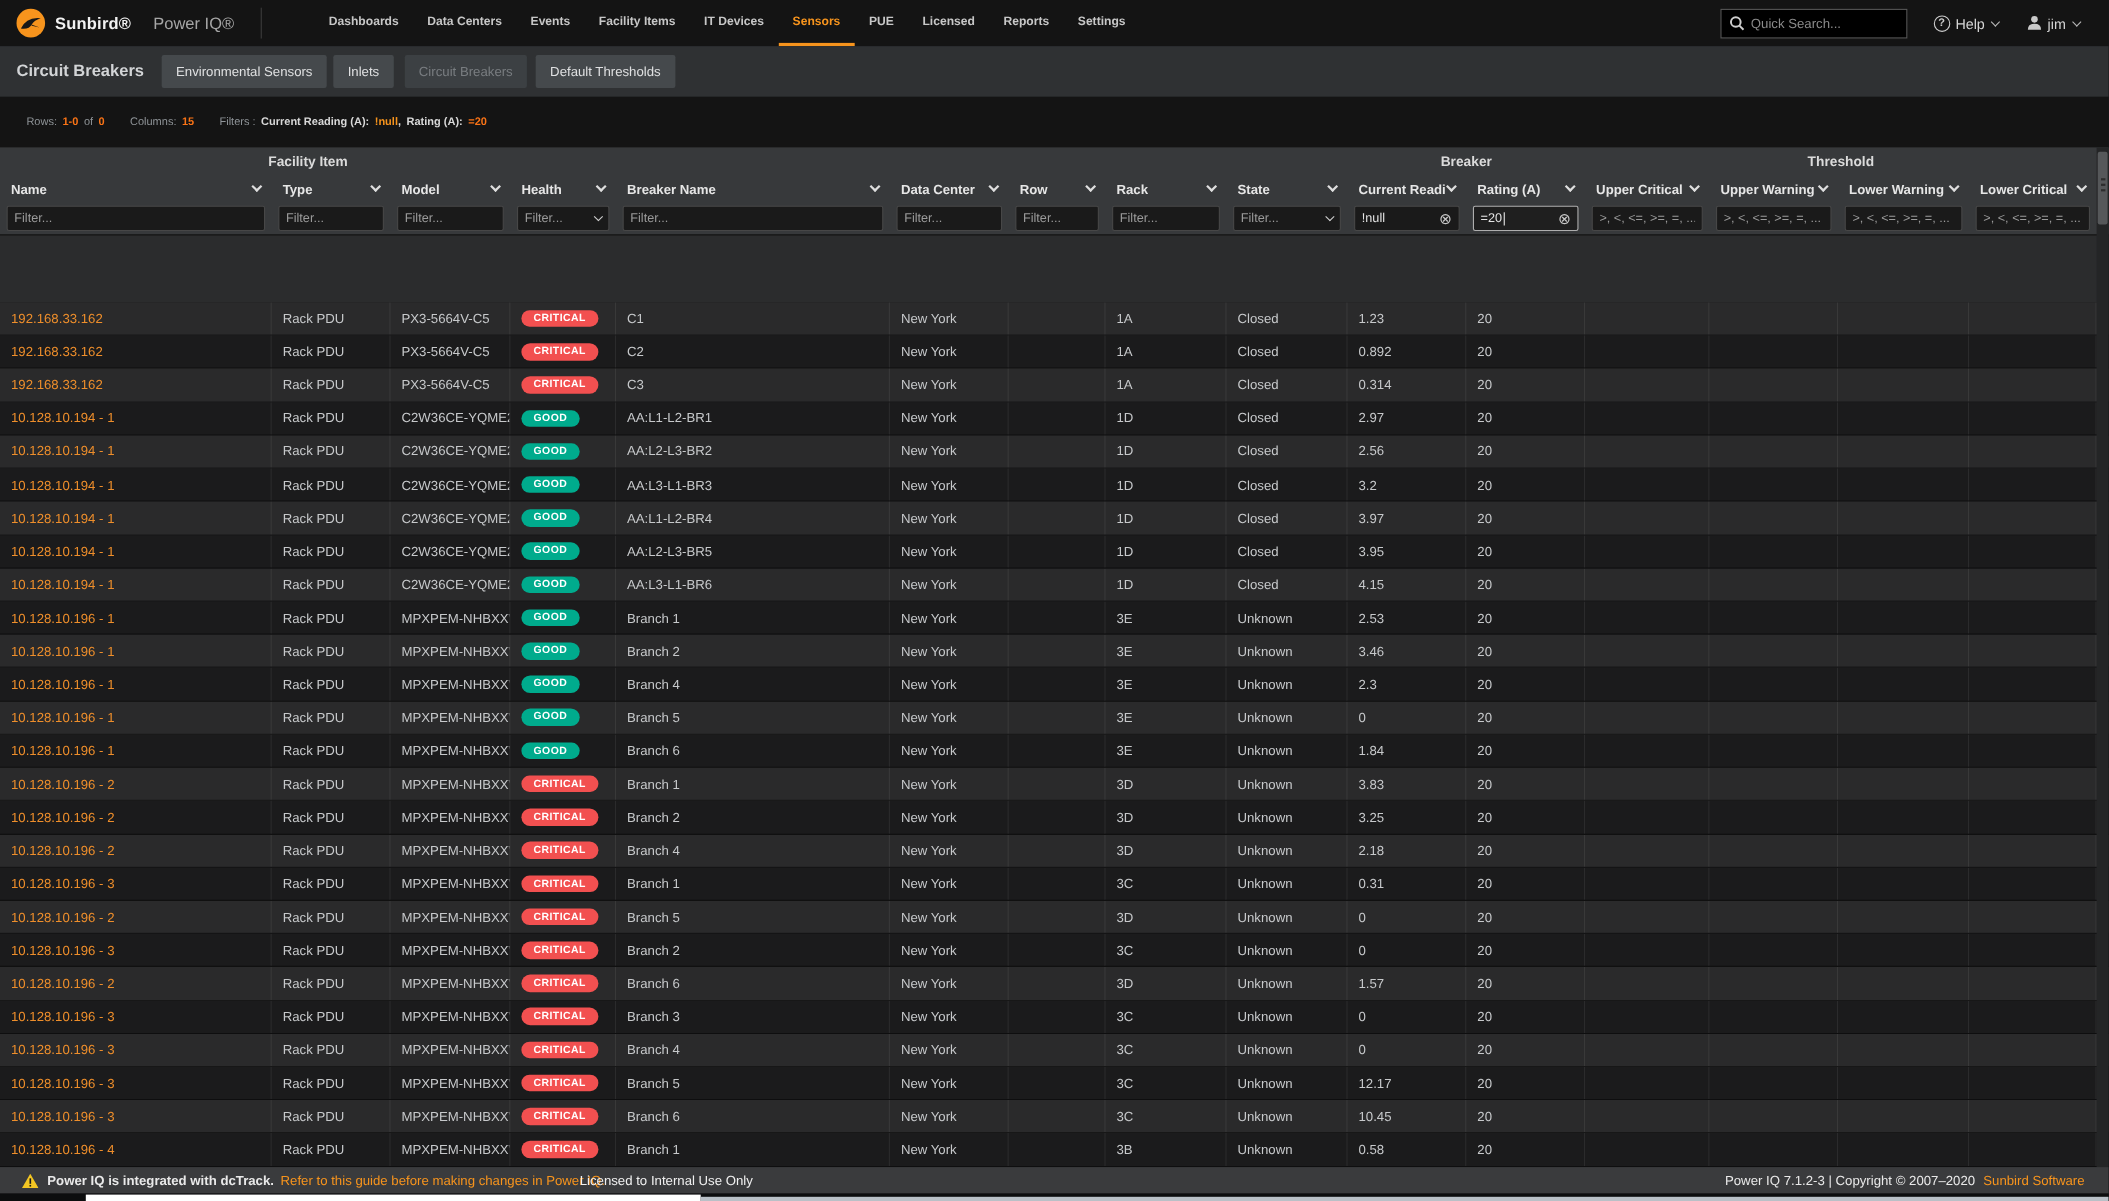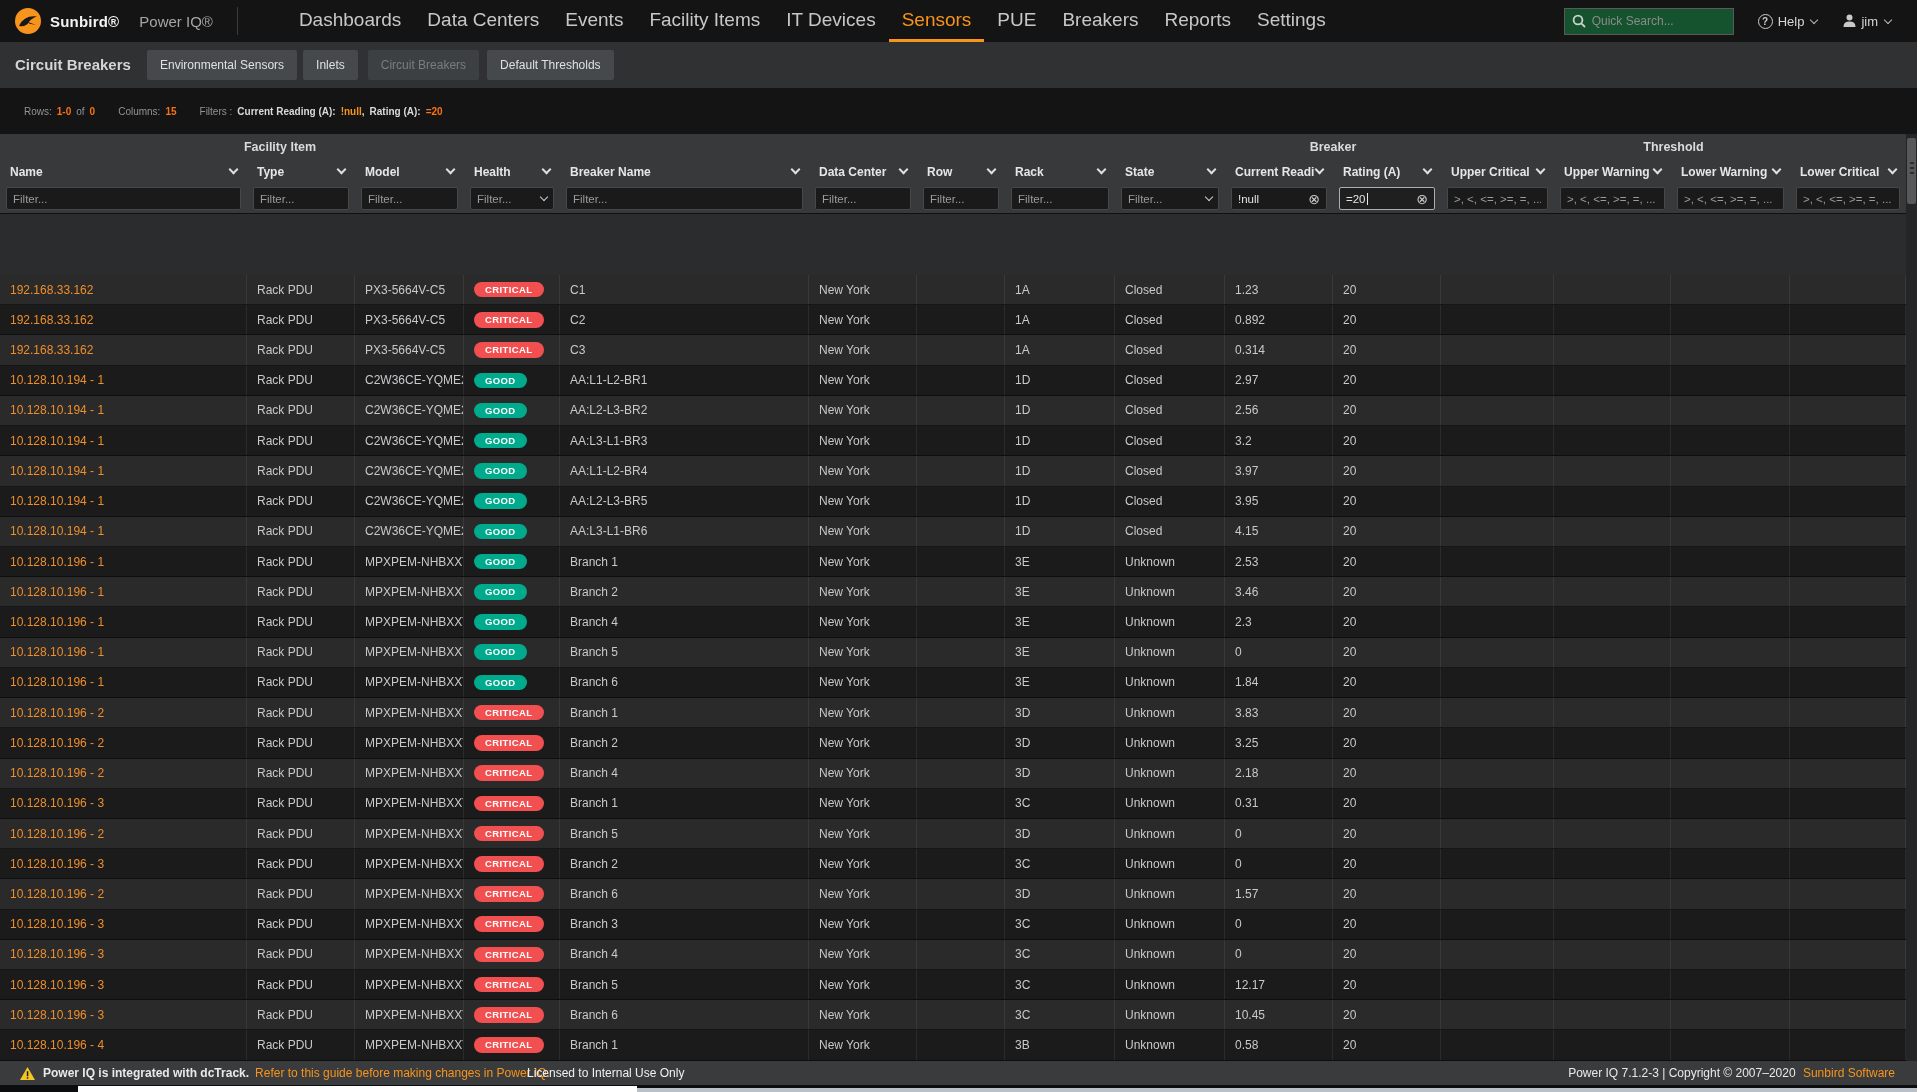--- a/index.html
+++ b/index.html
@@ -8,24 +8,24 @@
   .screen { position:relative; width:1917px; height:1092px; background:#1b1b1c; }
 
   
   .topnav { position:absolute; left:0; top:0; width:1917px; height:42px; background:#141414; display:flex; align-items:center; }
   .brand { display:flex; align-items:center; padding-left:14px; }
   .brand .logo { margin-right:8px; display:flex; }
   .brand .bname { font-size:15px; font-weight:bold; color:#f2f2f2; letter-spacing:.2px; }
   .brand .bprod { font-size:15px; color:#a6a6a6; margin-left:20px; }
   .nav-divider { width:1px; height:28px; background:#3c3c3c; margin-left:24px; }
   .navitems { display:flex; align-items:stretch; height:42px; margin-left:48px; }
-  .navitem { display:flex; align-items:center; padding:0 13px; font-size:19px; color:#c7c7c7; cursor:default; border-bottom:3px solid transparent; }
+  .navitem { display:flex; align-items:center; padding:0 13px; font-size:11px; color:#c7c7c7; cursor:default; border-bottom:3px solid transparent;font-weight:bold; }
   .navitem.active { color:#f7941d; border-bottom-color:#f7941d; }
   .nav-right { position:absolute; right:0; top:0; height:42px; display:flex; align-items:center; }
-  .searchbox { width:170px; height:27px; background:#14532d; border:1px solid #595959; display:flex; align-items:center; padding:0 7px; margin-right:24px; }
+  .searchbox { width:170px; height:27px; background:#000000; border:1px solid #595959; display:flex; align-items:center; padding:0 7px; margin-right:24px; }
   .searchbox input { background:transparent; border:none; outline:none; color:#cfcfcf; font-size:12px; width:100%; font-family:"Liberation Sans",sans-serif; }
   .searchbox input::placeholder { color:#8b8b8b; }
   .helpwrap,.userwrap { display:flex; align-items:center; color:#d6d6d6; font-size:13px; margin-right:26px; }
   .qmark { width:15px; height:15px; border:1.5px solid #cdcdcd; border-radius:50%; font-size:10px; display:flex; align-items:center; justify-content:center; color:#cdcdcd; margin-right:5px; font-weight:bold; }
   .chev { width:6px; height:6px; border-right:1.6px solid currentColor; border-bottom:1.6px solid currentColor; transform:rotate(45deg); display:inline-block; margin-left:7px; margin-top:-3px; opacity:.85; }
 
   
   .toolbar { position:absolute; left:0; top:42px; width:1917px; height:46px; background:#2f3133; }
   .page-title { position:absolute; left:15px; top:14px; font-size:15px; font-weight:bold; color:#d3d5d7; }
   .tbtns { position:absolute; left:147px; top:8px; display:flex; }
@@ -108,21 +108,21 @@
     </div>
     <div class="nav-divider"></div>
     <nav class="navitems">
         <div class="navitem">Dashboards</div>
         <div class="navitem">Data Centers</div>
         <div class="navitem">Events</div>
         <div class="navitem">Facility Items</div>
         <div class="navitem">IT Devices</div>
         <div class="navitem active">Sensors</div>
         <div class="navitem">PUE</div>
-        <div class="navitem">Breakers</div>
+        <div class="navitem">Licensed</div>
         <div class="navitem">Reports</div>
         <div class="navitem">Settings</div>
       </nav>
     <div class="nav-right">
       <div class="searchbox">
         <span style="display:flex;margin-right:6px;">
           <svg width="14" height="14" viewBox="0 0 14 14">
               <circle cx="6" cy="6" r="4.4" fill="none" stroke="#cfcfcf" stroke-width="1.8"></circle>
               <line x1="9.3" y1="9.3" x2="13" y2="13" stroke="#cfcfcf" stroke-width="1.8"></line>
             </svg>

